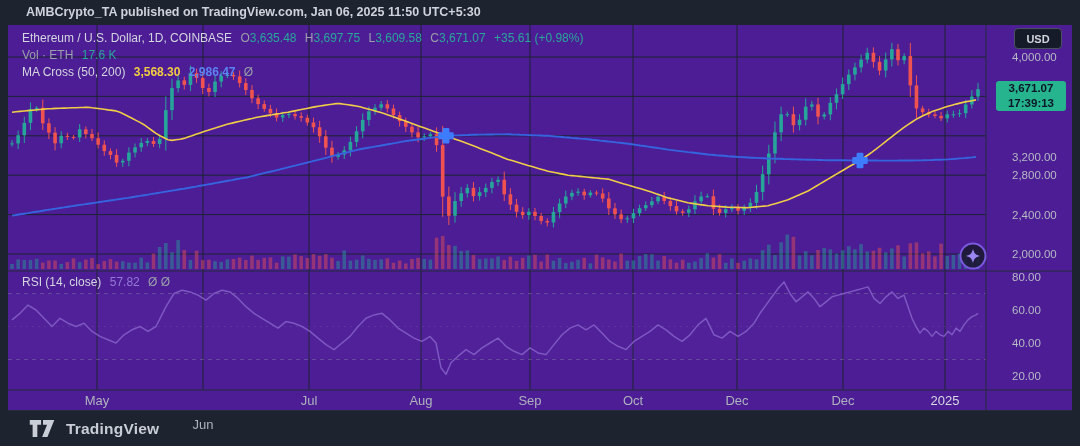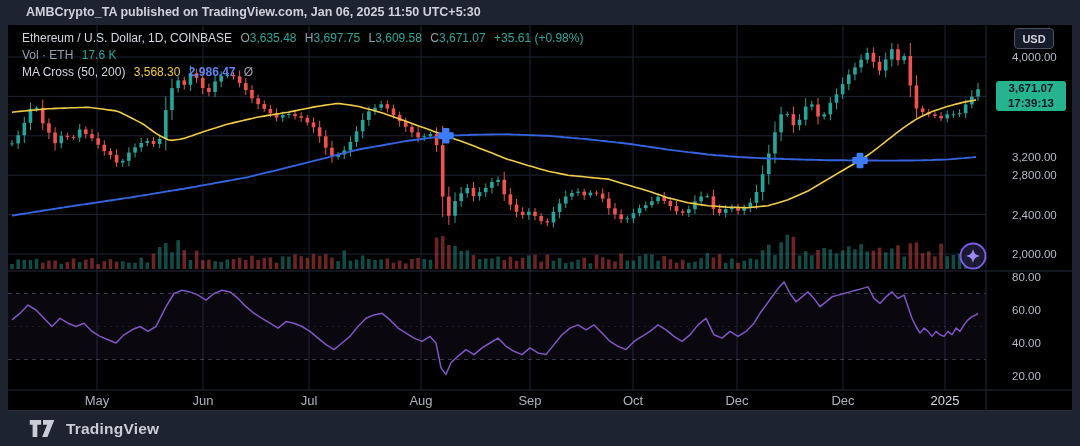--- a/index.html
+++ b/index.html
@@ -1,29 +1,29 @@
 <!DOCTYPE html>
 <html><head>
 <meta charset="utf-8">
 <style>
   html,body{margin:0;padding:0;background:#1e2330;width:1080px;height:446px;overflow:hidden;
     font-family:"Liberation Sans",sans-serif;-webkit-font-smoothing:antialiased;}
   #stage{position:relative;width:1080px;height:446px;background:#1e2330;}
   .topbar{position:absolute;left:16px;top:0;width:1080px;height:25px;line-height:25px;
     padding-left:10px;box-sizing:border-box;color:#ced2dc;font-size:12.5px;font-weight:600;}
-  .widget{position:absolute;left:8px;top:25px;width:1064px;height:386px;background:#000000;}
+  .widget{position:absolute;left:8px;top:25px;width:1064px;height:386px;background:#4c1d95;}
   #chart-svg{position:absolute;left:0;top:0;}
   .hdr{position:absolute;left:14px;font-size:12px;color:#d3d6de;white-space:nowrap;z-index:3;}
   .hdr span{margin-right:5px;}
   .dim{color:#9aa0ac;}
   .up{color:#2aa79b;}
-  .y{color:#f2cc42;font-weight:400;text-align:center;}
+  .y{color:#f2cc42;font-weight:700;text-align:center;}
   .b{color:#5b85f2;font-weight:700;}
   .purp{color:#9579d6;}
-  .usd{position:absolute;left:1006px;top:3px;width:40px;height:21px;line-height:21px;text-align:center;
+  .usd{position:absolute;left:1006px;top:3px;width:48px;height:21px;line-height:21px;text-align:center;
     color:#d1d4dc;font-size:11px;font-weight:700;border:1px solid #4a5161;border-radius:4px;
     background:#161b29;box-sizing:border-box;z-index:4;cursor:pointer;}
   .ptick,.rtick{position:absolute;left:1004px;height:14px;line-height:14px;font-size:11.5px;color:#b6bac4;z-index:2;}
   .badge{position:absolute;left:988px;width:70px;height:30px;border-radius:3px;text-align:center;
     font-size:11.5px;font-weight:700;z-index:4;}
   .badge div{line-height:15px;}
   .mtick{position:absolute;top:368px;transform:translateX(-50%);font-size:13px;color:#aeb2bd;z-index:2;}
   .mtick.emph{color:#d6d9e0;font-weight:400;}
   .sparkle{position:absolute;left:951px;top:217px;width:28px;height:28px;z-index:4;cursor:pointer;}
   .footer{position:absolute;left:0;top:411px;width:960px;height:35px;display:flex;align-items:center;padding-left:28px;box-sizing:border-box;}
@@ -555,20 +555,25 @@
     <div class="hdr" style="top:23px;text-align:right;">
       <span class="dim">Vol · ETH</span>
       <span class="up">17.6 K</span>
     </div>
     <div class="hdr" style="top:40px;">
       <span>MA Cross (50, 200)</span>
       <span class="y">3,568.30</span>
       <span class="b">2,986.47</span>
       <span class="dim">Ø</span>
     </div>
+    <div class="hdr" style="top:250px;">
+      <span>RSI (14, close)</span>
+      <span class="purp">57.82</span>
+      <span class="dim">Ø Ø</span>
+    </div>
 
     <div class="usd">USD</div>
 
     <div class="badge" id="price-badge" style="top: 56.3996px; background: rgb(37, 180, 142); color: rgb(13, 22, 38);">
       <div>3,671.07</div>
       <div>17:39:13</div>
     </div>
 
     <div id="price-ticks">
         <div class="ptick" style="top: 25px;">4,000.00</div>
@@ -578,21 +583,21 @@
         <div class="ptick" style="top: 222px; text-align: center;">2,000.00</div>
       </div>
     <div id="rsi-ticks">
         <div class="rtick" style="top: 245px;">80.00</div>
         <div class="rtick" style="top: 278px;">60.00</div>
         <div class="rtick" style="top: 311px;">40.00</div>
         <div class="rtick" style="top: 344px;">20.00</div>
       </div>
     <div id="month-ticks">
         <div class="mtick" style="left: 89px;">May</div>
-        <div class="mtick" style="left: 195px;">Jun</div>
+        <div class="mtick" style="left: 195px; margin-top: 24px;">Jun</div>
         <div class="mtick" style="left: 301px;">Jul</div>
         <div class="mtick" style="left: 413px;">Aug</div>
         <div class="mtick" style="left: 522px;">Sep</div>
         <div class="mtick" style="left: 625px;">Oct</div>
         <div class="mtick" style="left: 729px;">Dec</div>
         <div class="mtick" style="left: 835px;">Dec</div>
         <div class="mtick emph" style="left: 937px;">2025</div>
       </div>
 
     <div class="sparkle">

